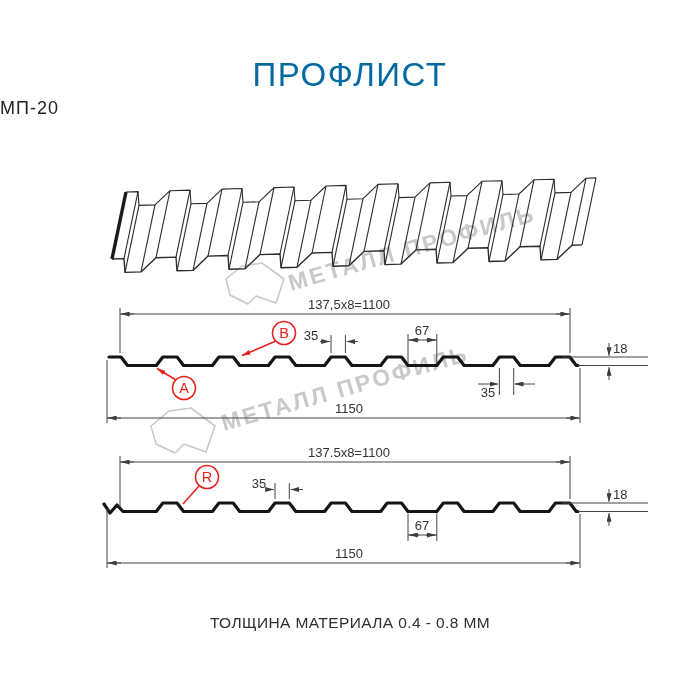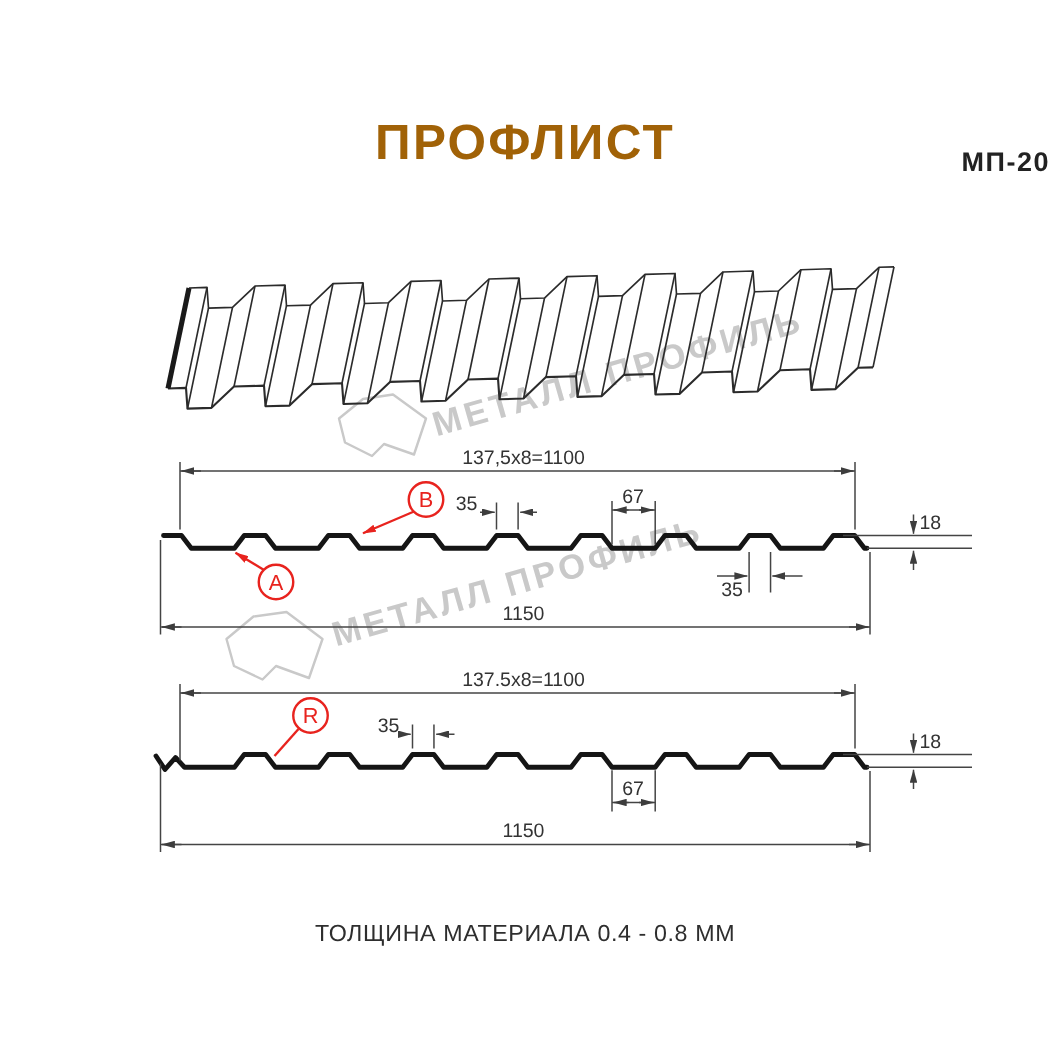--- a/index.html
+++ b/index.html
@@ -1,21 +1,21 @@
 <!DOCTYPE html>
 <html><head>
 <meta charset="utf-8">
 <style>
   html,body{margin:0;padding:0;background:#fff;}
   .page{position:relative;width:700px;height:700px;background:#ffffff;overflow:hidden;
         font-family:"Liberation Sans",sans-serif;}
   .title{position:absolute;left:0;right:0;top:56px;text-align:center;
-         font-weight:700;font-size:33px;letter-spacing:1.5px;color:#a16207;margin-top:20px;}
-  .subtitle{position:absolute;left:0;right:0;top:98px;text-align:right;
-         font-weight:700;font-size:18px;letter-spacing:1px;color:#222;}
+         font-weight:400;font-size:33px;letter-spacing:1.5px;color:#0369a1;}
+  .subtitle{position:absolute;left:0;right:0;top:98px;text-align:left;
+         font-weight:400;font-size:18px;letter-spacing:1px;color:#222;}
   .footer{position:absolute;left:0;right:0;top:614px;text-align:center;
          font-weight:400;font-size:15.5px;letter-spacing:.4px;color:#2e2e2e;}
   svg{position:absolute;left:0;top:0;}
   .dim{font-family:"Liberation Sans",sans-serif;font-size:13px;fill:#333;}
   .lbl{font-family:"Liberation Sans",sans-serif;font-size:14.5px;fill:#E8231E;}
   .wm{font-family:"Liberation Sans",sans-serif;font-weight:700;font-size:23px;
       fill:#C9C9C9;letter-spacing:2.5px;}
   .thin{stroke:#444;stroke-width:1;fill:none;}
   .prof{stroke:#151515;stroke-width:3.2;fill:none;stroke-linejoin:round;stroke-linecap:round;}
   .red{stroke:#E8231E;stroke-width:1.6;fill:none;}

